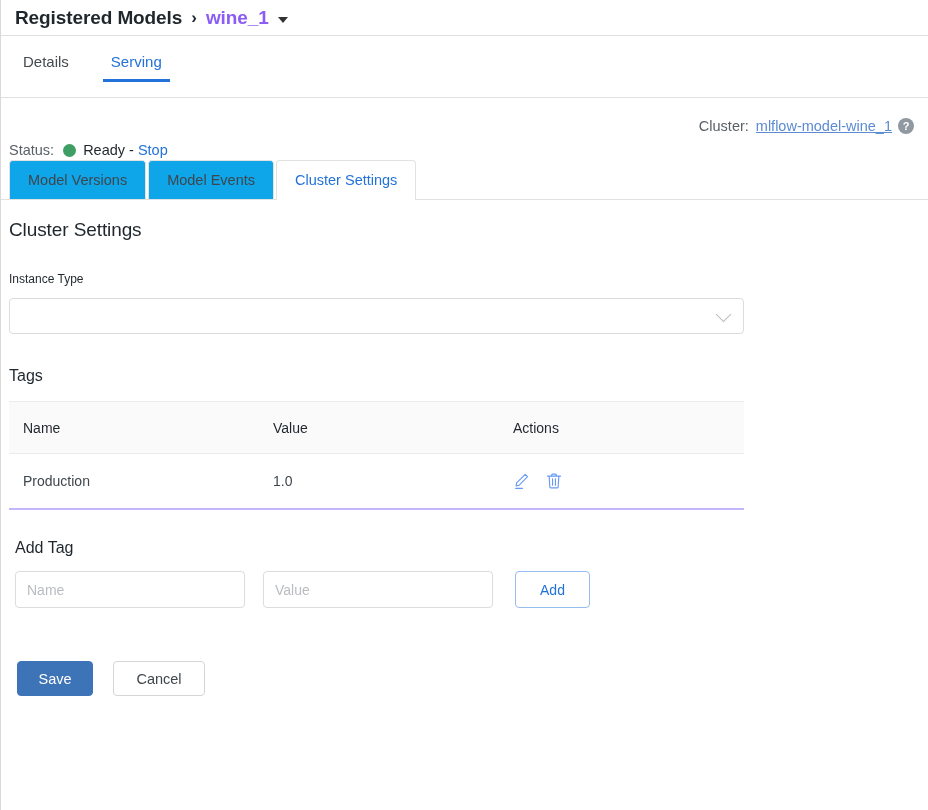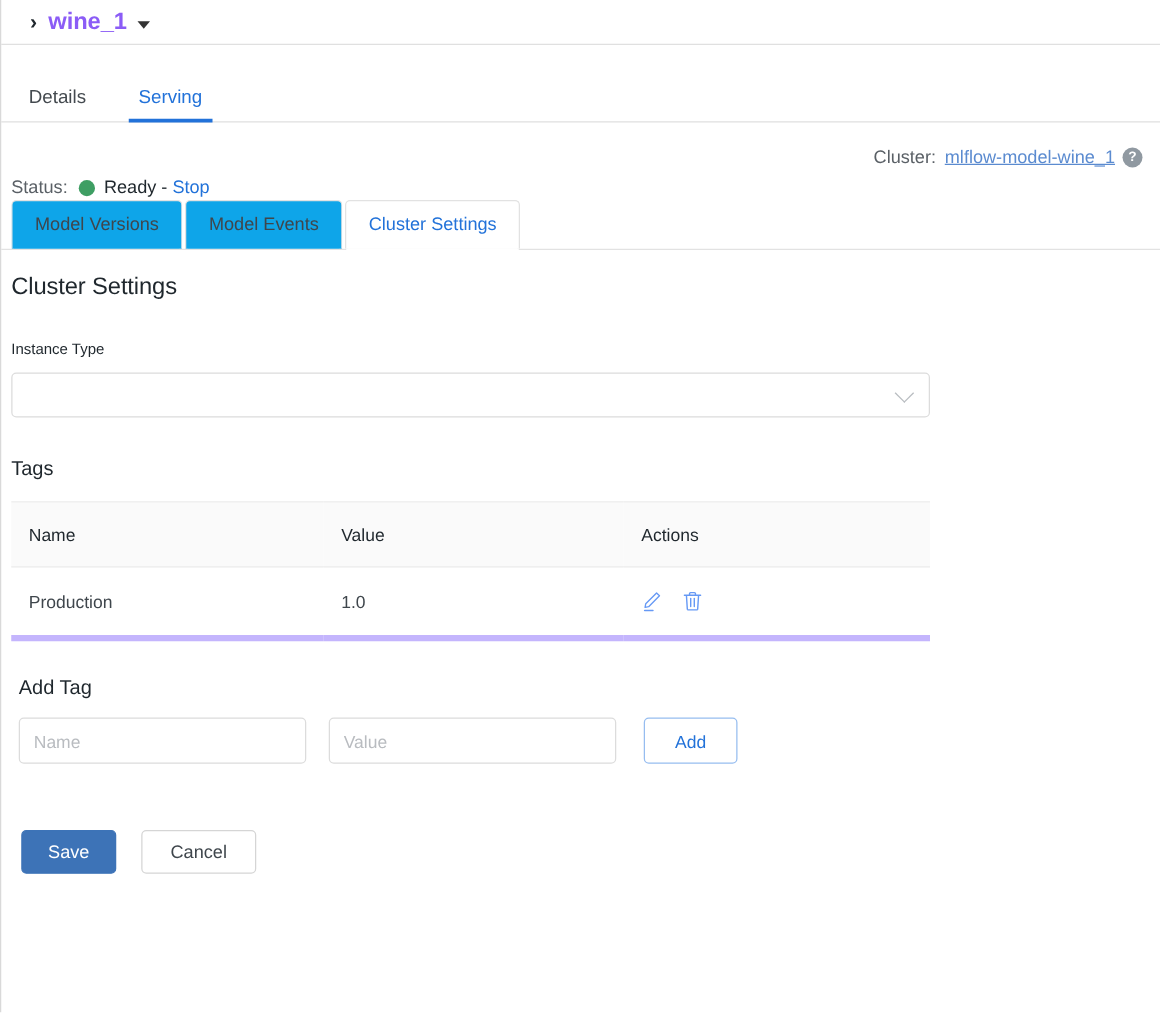--- a/index.html
+++ b/index.html
@@ -61,21 +61,21 @@
     position: relative;
     top: 2px;
     cursor: pointer;
   }
 
   
   .primary-tabs {
     display: flex;
     align-items: flex-end;
     height: 46px;
-    padding: 0 0 0 14px;
+    padding: 0 0 16px 14px;
     border-bottom: 1px solid #e0e0e0;
     margin-top: 16px;
   }
   .ptab {
     font-size: 15px;
     color: #444a4f;
     padding: 0 8px 10px 8px;
     margin-right: 26px;
     cursor: pointer;
     position: relative;
@@ -254,21 +254,21 @@
     font-weight: normal;
     color: #1f272d;
     text-align: left;
     padding: 16px 0 16px 14px;
     height: 52px;
   }
   .tags-table td {
     font-size: 14px;
     color: #3f464c;
     padding: 18px 0 18px 14px;
-    border-bottom: 5px solid #c4b5fd;
+    border-bottom: 2px solid #c4b5fd;
     height: 54px;
     vertical-align: middle;
   }
   .col-name { width: 250px; }
   .col-value { width: 240px; }
   .col-actions { width: 245px; margin-top: 21px; }
 
   .action-cell {
     display: flex;
     align-items: center;
@@ -350,20 +350,21 @@
     font-family: "Liberation Sans", sans-serif;
     cursor: pointer;
   }
 </style>
 </head>
 <body>
 
 <div class="page">
 
   <div class="breadcrumb-bar">
+    <span class="crumb-root">Registered Models</span>
     <span class="crumb-sep">›</span>
     <span class="crumb-current">wine_1</span>
     <span class="caret-down"></span>
   </div>
 
   <div class="primary-tabs">
     <div class="ptab">Details</div>
     <div class="ptab active">Serving</div>
   </div>
 

